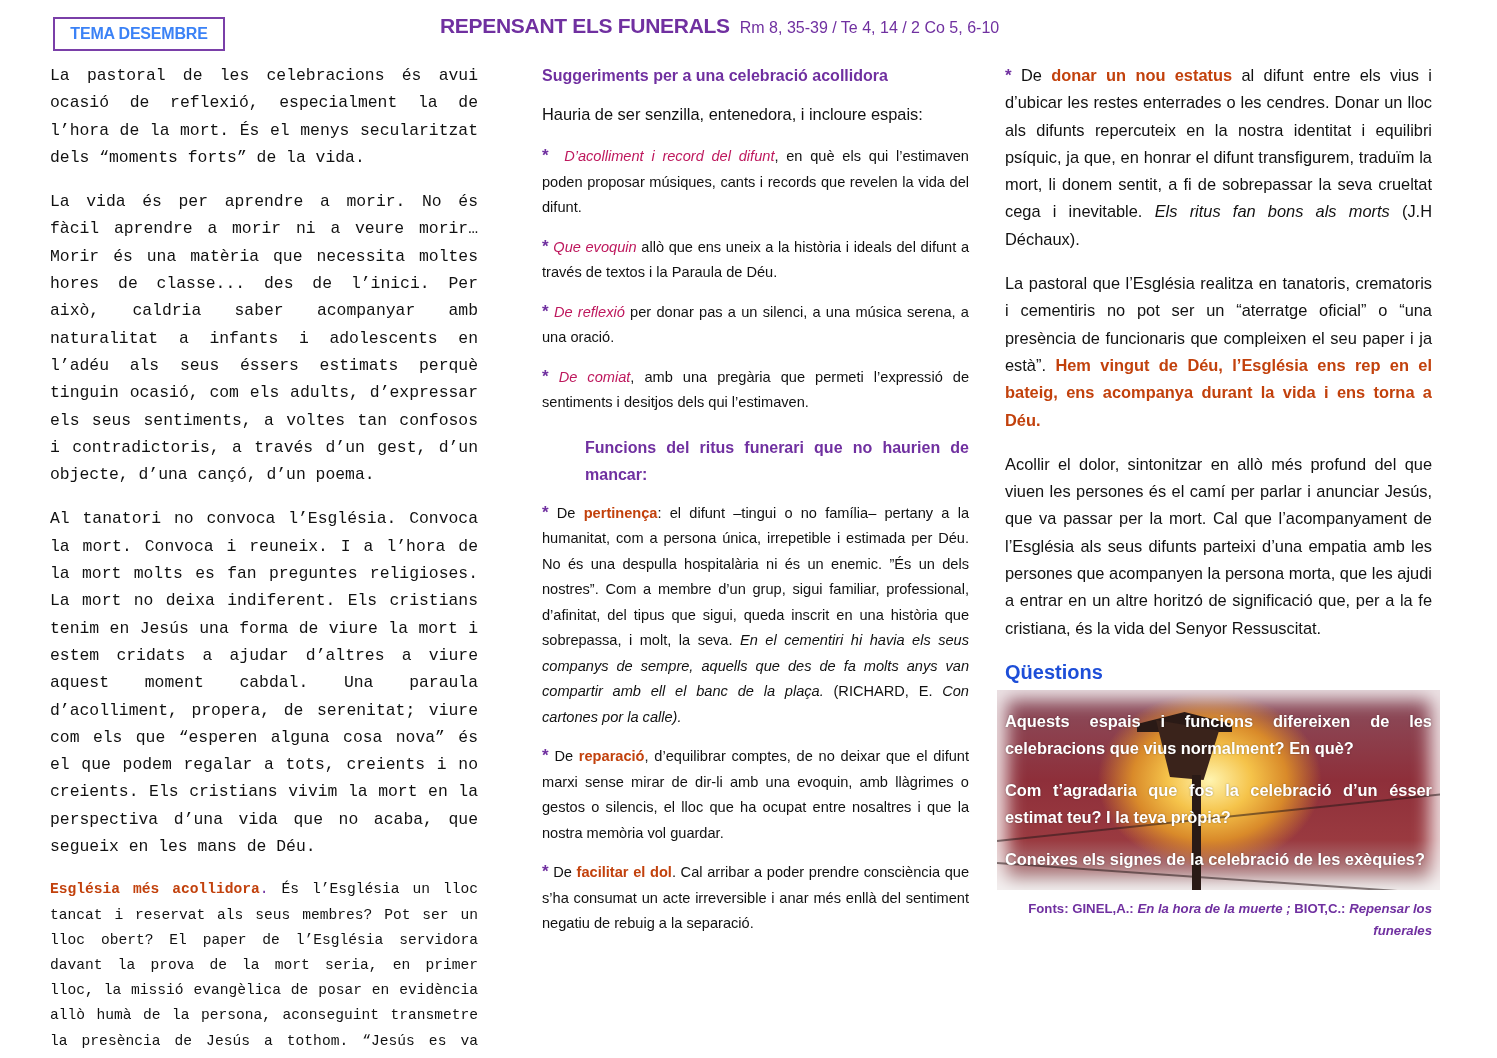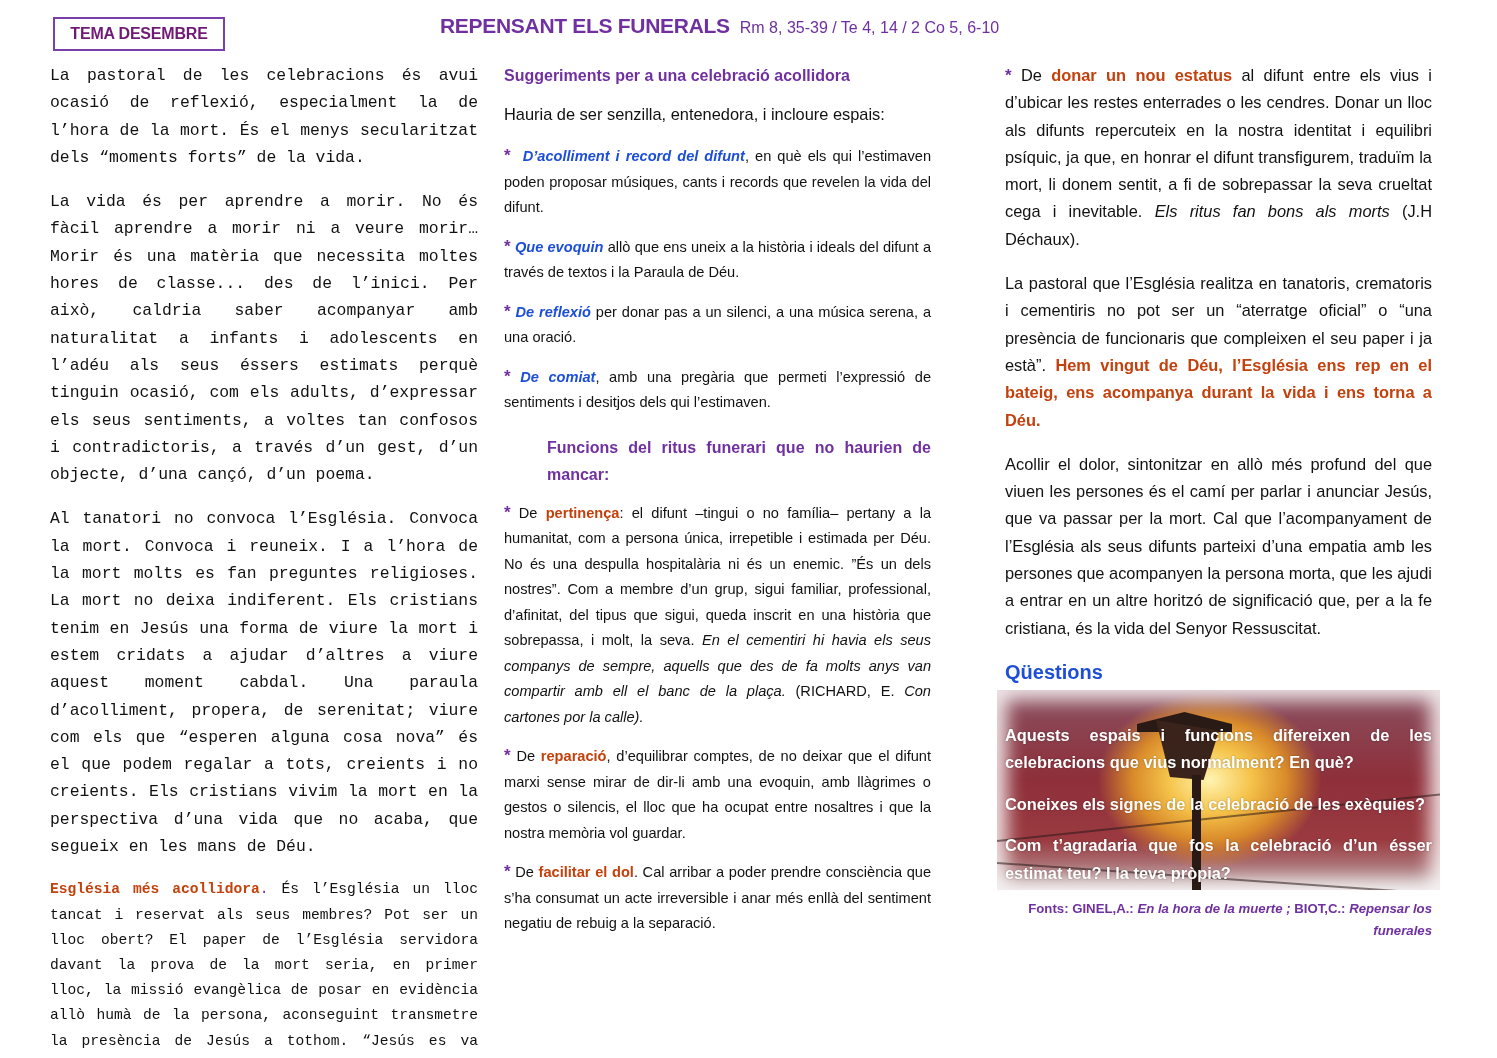--- a/index.html
+++ b/index.html
@@ -5,42 +5,42 @@
   html, body { margin: 0; padding: 0; background: #ffffff; }
   body {
     width: 1497px; height: 1058px; position: relative; overflow: hidden;
     font-family: "Liberation Sans", sans-serif; color: #111;
   }
   .purple { color: #7030a0; }
   .tema-box {
     position: absolute; left: 53px; top: 17px; width: 172px; height: 34px;
     border: 2px solid #7a3fa8; box-sizing: border-box;
     display: flex; align-items: center; justify-content: center;
-    color: #701a75; font-weight: bold; font-size: 16px; letter-spacing: -0.2px;
+    color: #3b82f6; font-weight: bold; font-size: 16px; letter-spacing: -0.2px;
   }
   .header {
     position: absolute; left: 440px; top: 14px; white-space: nowrap;
     color: #7030a0;
   }
   .header .title { font-weight: bold; font-size: 21px; letter-spacing: -0.3px; margin-top: 33px; }
   .header .refs { font-size: 16px; margin-left: 10px; }
   .col { position: absolute; top: 62px; text-align: justify; }
   .col1 { left: 50px; width: 428px; font-size: 16.4px; line-height: 27.3px; font-family: Liberation Mono, monospace; }
-  .col2 { left: 504px; width: 427px; font-size: 14.6px; line-height: 25.5px; }
+  .col2 { left: 542px; width: 427px; font-size: 14.6px; line-height: 25.5px; }
   .col3 { left: 1005px; width: 427px; font-size: 16.4px; line-height: 27.3px; }
   p { margin: 0; }
   .col1 p { margin-bottom: 17px; }
   .col1 p.small { font-size: 14.6px; line-height: 25.2px; }
   .col2 p { margin-bottom: 13px; }
   .col2 h3 { margin: 0 0 12px 0; font-size: 16px; line-height: 27px; color: #7030a0; font-weight: bold; }
   .col2 .lead { font-size: 16.4px; line-height: 27px; margin-bottom: 15px; }
   .col3 p { margin-bottom: 17px; }
   .star { color: #7030a0; font-weight: bold; font-size: 17px; }
   .hl { color: #c2410c; font-weight: bold; }
-  .hli { color: #1d4ed8; font-weight: bold; font-style: italic; }
+  .hli { color: #be185d; font-weight: normal; font-style: italic; }
   em { font-style: italic; }
   .q-title { color: #1d4ed8; font-weight: bold; font-size: 20px; line-height: 27px; margin: 0 0 4px 0; }
   .q-box {
     position: relative; width: 443px; margin-left: -8px; height: 200px;
     overflow: hidden;
     background:
       radial-gradient(ellipse 140px 110px at 48% 45%, #fff4b0 0%, #f5c34a 30%, #d98a2a 55%, rgba(150,40,40,0) 80%),
       linear-gradient(180deg, #8a5060 0%, #8e2f3a 45%, #9a3a40 75%, #bba7a8 100%);
     box-shadow: inset 0 0 18px 10px rgba(255,255,255,0.85);
   }
@@ -48,21 +48,21 @@
   .lamp-head {
     position: absolute; left: 152px; top: 30px; width: 70px; height: 60px;
     background: #3a231b; clip-path: polygon(10% 0, 100% 18%, 78% 100%, 30% 95%);
   }
   .lamp-cap {
     position: absolute; left: 140px; top: 22px; width: 95px; height: 20px;
     background: #2a1a16; clip-path: polygon(0 60%, 50% 0, 100% 60%, 100% 100%, 0 100%);
   }
   .wire { position: absolute; height: 2px; background: rgba(40,25,25,0.55); transform-origin: left center; }
   .q-text {
-    position: relative; z-index: 2; padding: 32px 8px 0 8px;
+    position: relative; z-index: 2; padding: 18px 8px 0 8px;
     color: #ffffff; font-weight: bold; font-size: 16.4px; line-height: 27.5px; text-align: justify;
   }
   .q-text p { margin-bottom: 14px; text-shadow: 0 0 2px rgba(0,0,0,0.35); }
   .sources { margin-top: 8px; color: #7030a0; font-weight: bold; font-size: 13.2px; line-height: 22px; text-align: right; }
   .sources em { font-weight: bold; }
 </style>
 </head>
 <body>
 
 <div class="tema-box">
@@ -103,18 +103,18 @@
 
   <div class="q-title">Qüestions</div>
   <div class="q-box">
     <div class="wire" style="left:0; top:150px; width:460px; transform:rotate(-6deg);"></div>
     <div class="wire" style="left:0; top:172px; width:460px; transform:rotate(4deg);"></div>
     <div class="lamp-cap"></div>
     <div class="lamp-head"></div>
     <div class="lamp-post"></div>
     <div class="q-text">
       <p>Aquests espais i funcions difereixen de les celebracions que vius normalment? En què?</p>
+      <p>Com t’agradaria que fos la celebració d’un ésser estimat teu? I la teva pròpia?</p>
       <p>Coneixes els signes de la celebració de les exèquies?</p>
-      <p>Com t’agradaria que fos la celebració d’un ésser estimat teu? I la teva pròpia?</p>
     </div>
   </div>
   <div class="sources"><span>Fonts: GINEL,A.: </span><em>En la hora de la muerte ;</em><span> BIOT,C.: </span><em>Repensar los funerales</em></div>
 </div>
 
 </body></html>

